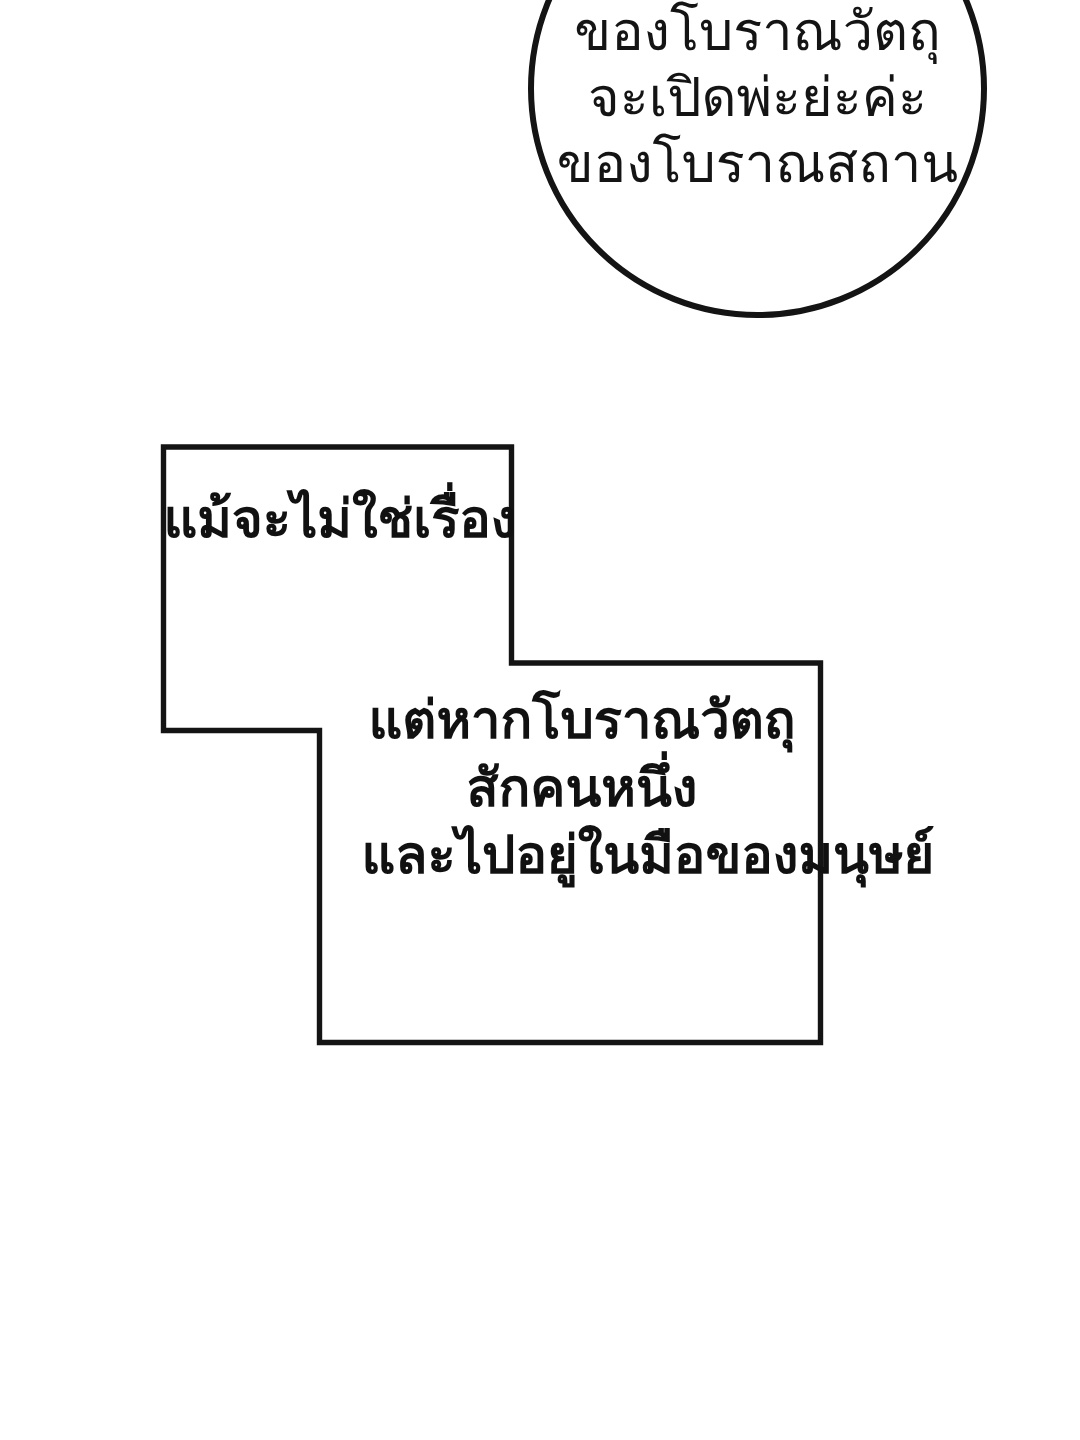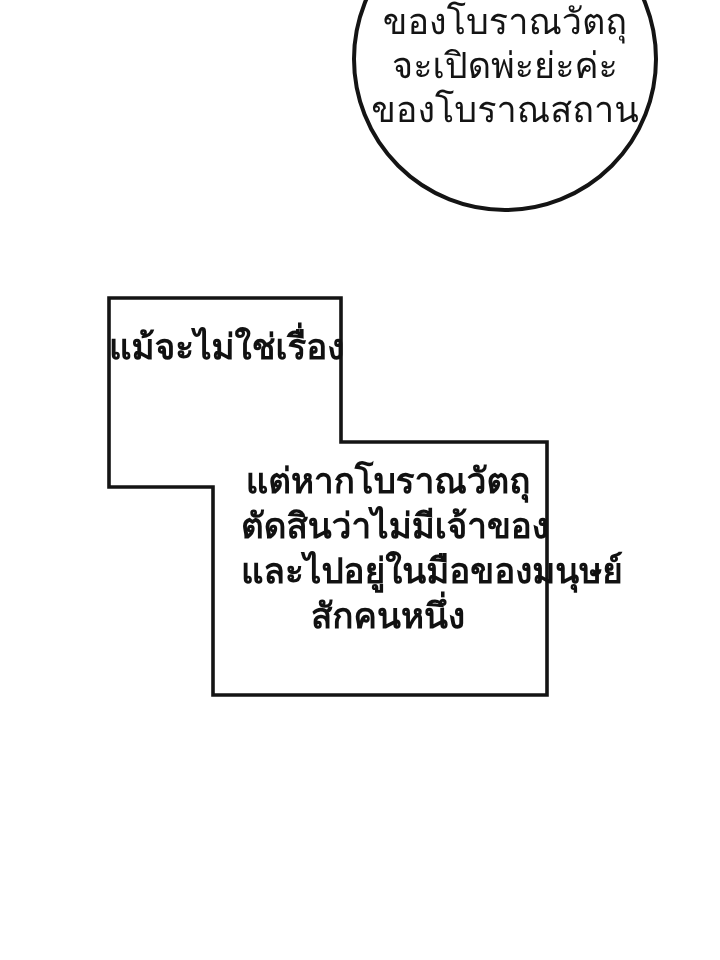--- a/index.html
+++ b/index.html
@@ -86,18 +86,17 @@
   <svg class="boxes-svg" viewBox="0 0 720 960" aria-hidden="true">
     <polygon points="109,298 341,298 341,442 547,442 547,695 213,695 213,487 109,487" fill="#ffffff" stroke="#141414" stroke-width="3.6" stroke-linejoin="miter"></polygon>
   </svg>
 
   <div class="caption-text caption-top-text">
     <div>แม้จะไม่ใช่เรื่อง</div>
   </div>
 
   <div class="caption-text caption-bottom-text">
     <div>แต่หากโบราณวัตถุ</div>
-    <div>ตัดสินว่าไม่มีเจ้าของ</div>
+    <div>สักคนหนึ่ง</div>
     <div>และไปอยู่ในมือของมนุษย์</div>
-    <div>สักคนหนึ่ง</div>
   </div>
 
 </div>
 
 </body></html>

